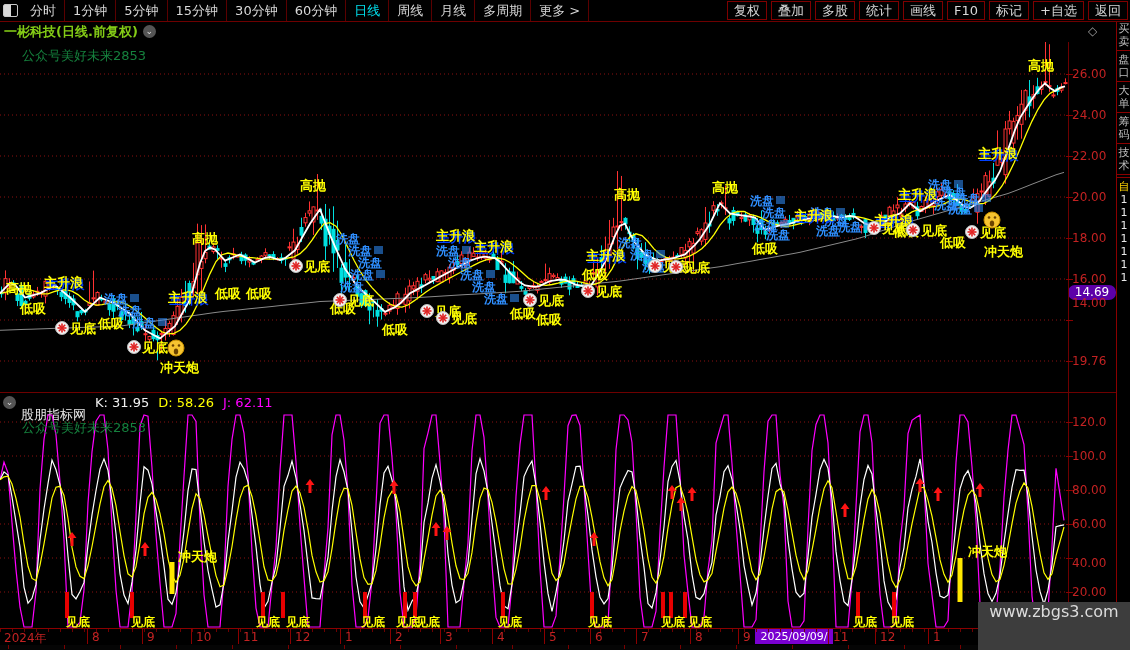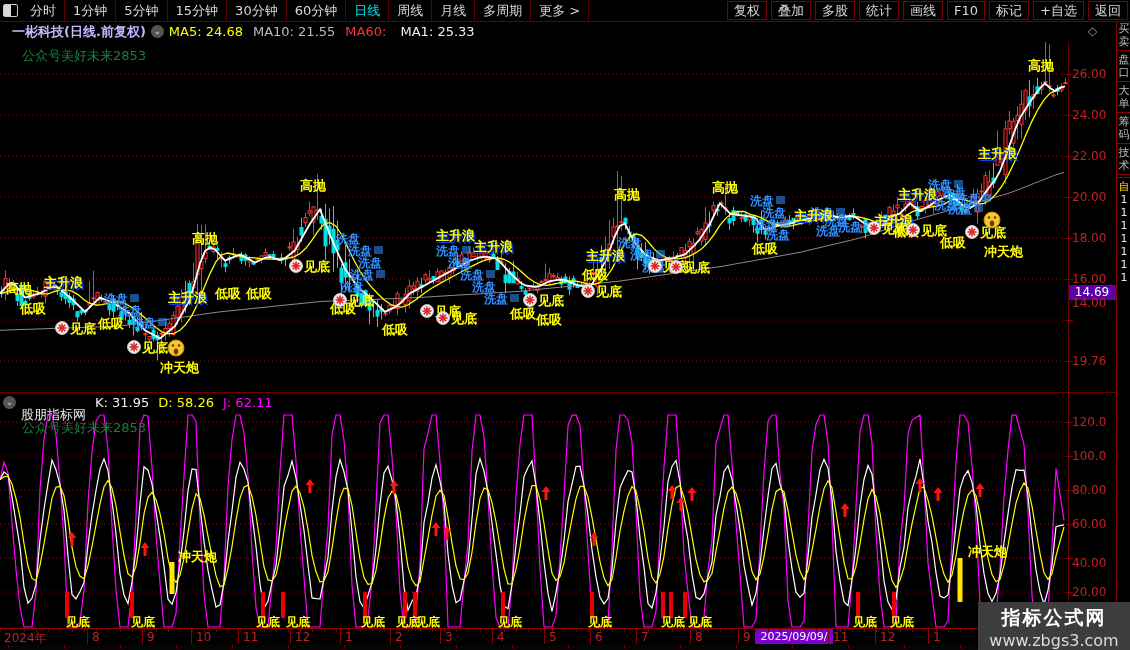--- a/index.html
+++ b/index.html
@@ -10,21 +10,21 @@
            border-bottom:1px solid #6e0000;display:flex;align-items:center;font-size:13px;color:#d8d8d8;}
   #win-icon{width:13px;height:11px;border:1px solid #c8c8c8;border-radius:2px;margin:0 4px 0 3px;
             background:linear-gradient(to right,#d8d8d8 0 55%,#000 55%);}
   .ptab{padding:0 8px;height:21px;line-height:21px;border-right:1px solid #5a0000;cursor:default;white-space:nowrap;}
   .ptab.active{color:#00e0ee;}
   #tb-spacer{flex:1;}
   .abtn{border:1px solid #7e0000;margin:1px 2px;padding:0 6px;height:17px;line-height:17px;white-space:nowrap;}
   
   #titlerow{position:absolute;left:0;top:22px;width:1110px;height:19px;display:flex;align-items:center;
             font-size:13px;color:#e8e8e8;}
-  #main-title{margin-left:12px;font-weight:bold;color:#c4b5fd;}
+  #main-title{margin-left:4px;font-weight:bold;color:#84cc16;}
   .collapse-ic{width:13px;height:13px;border-radius:50%;background:#555;color:#ddd;font-size:9px;line-height:13px;
                text-align:center;margin:0 5px;}
   .ma-item{margin-right:10px;white-space:nowrap;}
   #diamond{position:absolute;left:1088px;top:24px;color:#9a9a9a;font-size:12px;}
   
   svg{position:absolute;left:0;display:block;}
   #main-svg{top:42px;}
   #sub-svg{top:412px;}
   
   .vline{position:absolute;width:1px;background:#6e0000;}
@@ -88,21 +88,20 @@
       <div class="abtn">画线</div>
       <div class="abtn">F10</div>
       <div class="abtn">标记</div>
       <div class="abtn">+自选</div>
       <div class="abtn">返回</div>
     </div>
 
   <div id="titlerow">
     <span id="main-title">一彬科技(日线.前复权)</span>
     <span class="collapse-ic">⌄</span>
-    <span id="ma-items"><span class="ma-item" style="color: rgb(255, 255, 0);">MA5: 24.68</span><span class="ma-item" style="color: rgb(189, 189, 189);">MA10: 21.55</span><span class="ma-item" style="color: rgb(255, 51, 51);">MA60: </span><span class="ma-item" style="color: rgb(240, 240, 240);">MA1: 25.33</span></span>
   </div>
   <div id="diamond">◇</div>
 
   <div class="chart-wm" style="left:22px;top:47px;">公众号美好未来2853</div>
 
   <svg id="main-svg" width="1068" height="350">
       <line x1="0" y1="32" x2="1068" y2="32" stroke="#8b1010" stroke-width="1" stroke-dasharray="1,3"></line>
       <line x1="0" y1="73" x2="1068" y2="73" stroke="#8b1010" stroke-width="1" stroke-dasharray="1,3"></line>
       <line x1="0" y1="114" x2="1068" y2="114" stroke="#8b1010" stroke-width="1" stroke-dasharray="1,3"></line>
       <line x1="0" y1="155" x2="1068" y2="155" stroke="#8b1010" stroke-width="1" stroke-dasharray="1,3"></line>
@@ -811,21 +810,21 @@
       <circle cx="173" cy="303.5" r="1.3" fill="#6b4300"></circle>
       <circle cx="179" cy="303.5" r="1.3" fill="#6b4300"></circle>
       <ellipse cx="176" cy="309.4" rx="2.2" ry="3" fill="#6b4300"></ellipse>
       <circle cx="992" cy="178" r="8" fill="#f6c430" stroke="#c89000"></circle>
       <circle cx="989" cy="175.5" r="1.3" fill="#6b4300"></circle>
       <circle cx="995" cy="175.5" r="1.3" fill="#6b4300"></circle>
       <ellipse cx="992" cy="181.4" rx="2.2" ry="3" fill="#6b4300"></ellipse>
     </svg>
 
   <div id="main-axis"></div>
-  <div id="price-tag" style="top: 285px;">14.69</div>
+  <div id="price-tag" style="top: 285px; border-radius: 7px;">14.69</div>
 
   <div class="hline" style="left:0;top:392px;width:1116px;"></div>
 
   <div id="subheader">
     <span class="collapse-ic" style="margin-left:3px;">⌄</span>
     <span class="kdj-item">股朋指标网</span>
     <span id="kdj-items"><span class="kdj-item" style="color: rgb(240, 240, 240);">K: 31.95</span><span class="kdj-item" style="color: rgb(255, 255, 0);">D: 58.26</span><span class="kdj-item" style="color: rgb(255, 0, 255);">J: 62.11</span></span>
   </div>
 
   <div class="chart-wm" style="left:22px;top:419px;">公众号美好未来2853</div>
@@ -1062,21 +1061,20 @@
       <div class="rs-item" style="color: rgb(232, 232, 232);">1</div>
       <div class="rs-item" style="color: rgb(232, 232, 232);">1</div>
       <div class="rs-item" style="color: rgb(232, 232, 232);">1</div>
       <div class="rs-item" style="color: rgb(232, 232, 232);">1</div>
       <div class="rs-item" style="color: rgb(232, 232, 232);">1</div>
       <div class="rs-item" style="color: rgb(232, 232, 232);">1</div>
       <div class="rs-item" style="color: rgb(232, 232, 232);">1</div>
     </div>
 
   <div id="wmbox">
-    <div id="wm1">指标公式网</div>
     <div id="wm2">www.zbgs3.com</div>
   </div>
 
 <div class="ytick" style="top:67px">26.00</div>
     <div class="ymark" style="top:74px"></div>
     <div class="ytick" style="top:108px">24.00</div>
     <div class="ymark" style="top:115px"></div>
     <div class="ytick" style="top:149px">22.00</div>
     <div class="ymark" style="top:156px"></div>
     <div class="ytick" style="top:190px">20.00</div>

